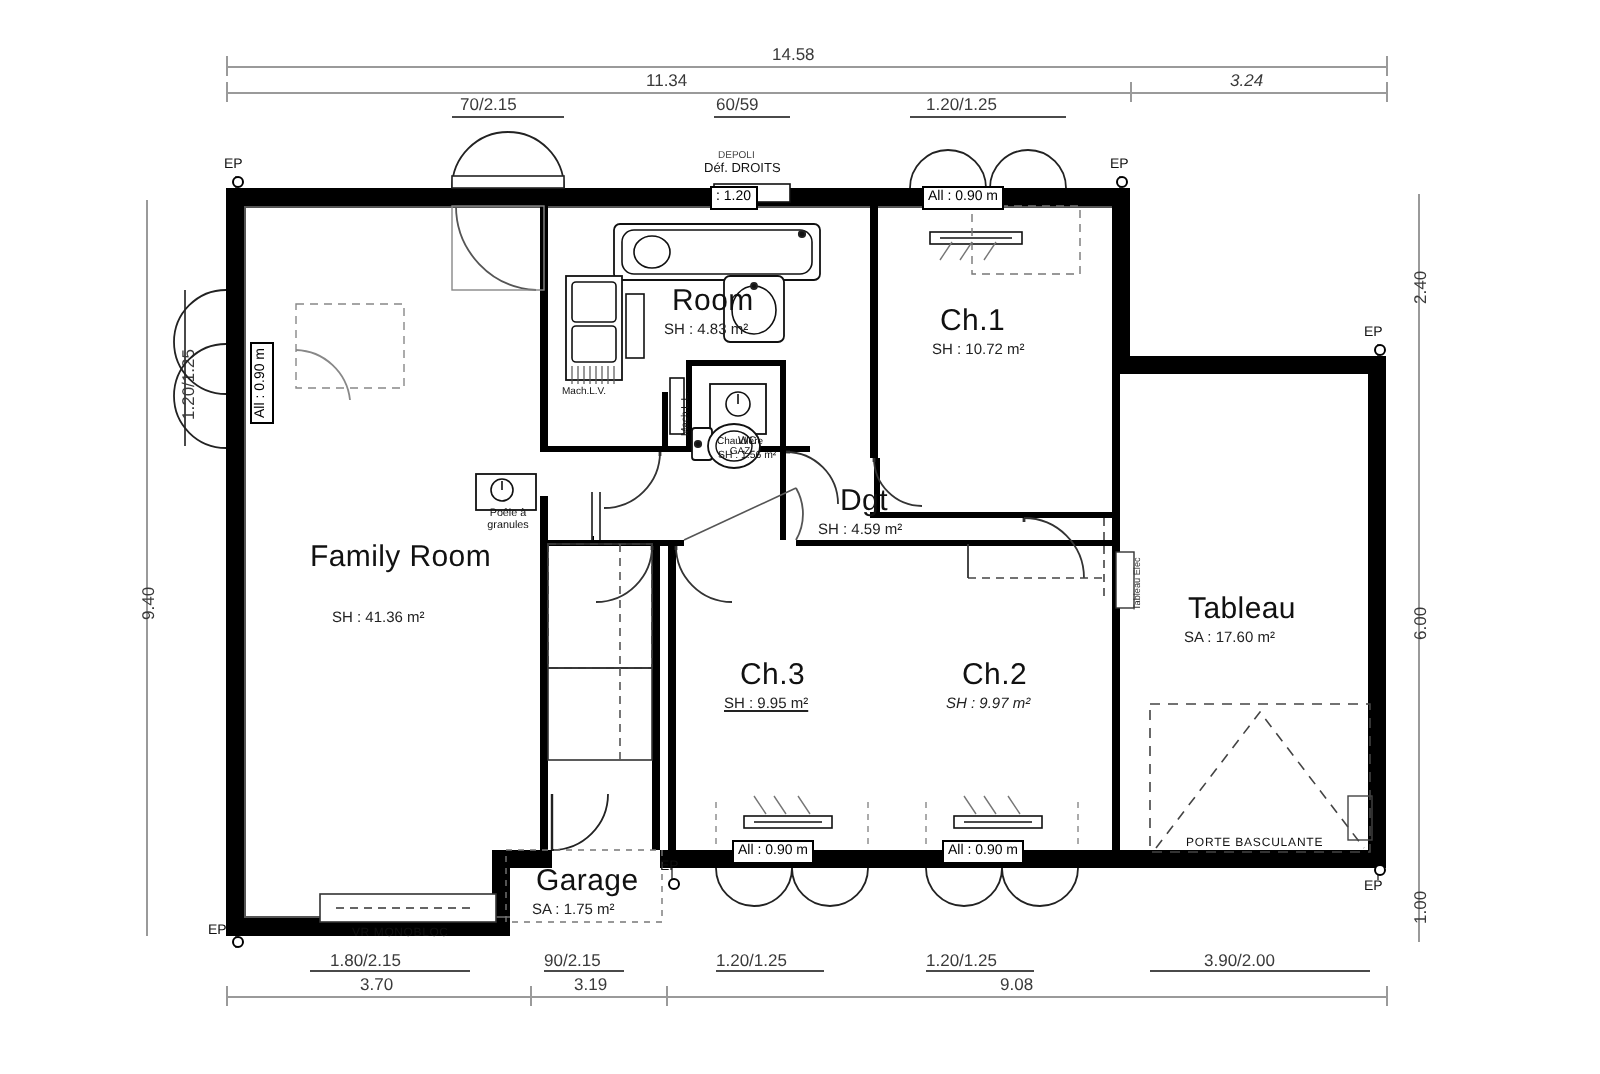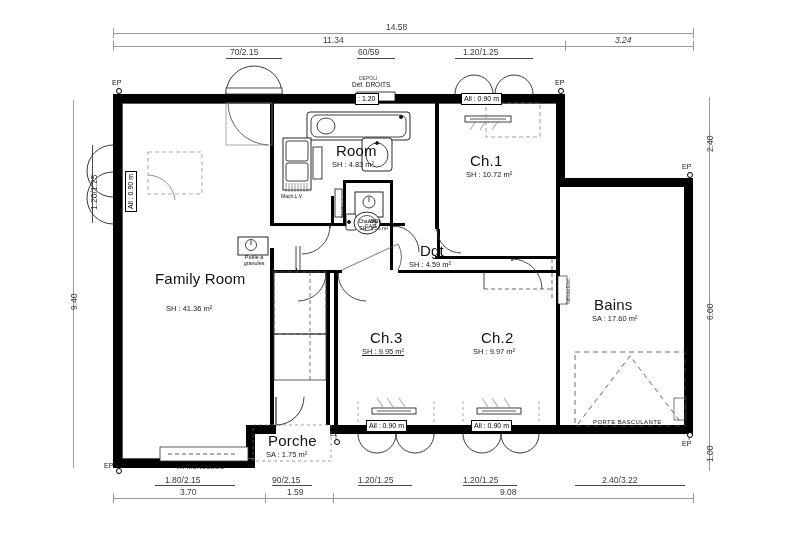--- a/index.html
+++ b/index.html
@@ -81,29 +81,29 @@
   <div class="dim-line-h" style="left:272px;top:485px;width:40px;background:#4a4a4a;"></div>
   <div class="dim-txt" style="left:272px;top:475px;">90/2.15</div>
 
   <div class="dim-line-h" style="left:358px;top:485px;width:54px;background:#4a4a4a;"></div>
   <div class="dim-txt" style="left:358px;top:475px;">1.20/1.25</div>
 
   <div class="dim-line-h" style="left:463px;top:485px;width:54px;background:#4a4a4a;"></div>
   <div class="dim-txt" style="left:463px;top:475px;">1.20/1.25</div>
 
   <div class="dim-line-h" style="left:575px;top:485px;width:110px;background:#4a4a4a;"></div>
-  <div class="dim-txt" style="left:602px;top:475px;">2.40/3.22</div>
+  <div class="dim-txt" style="left:602px;top:475px;">3.90/2.00</div>
 
   <div class="dim-line-h" style="left:113px;top:498px;width:580px;"></div>
   <div class="dim-line-v" style="left:113px;top:493px;height:10px;"></div>
   <div class="dim-line-v" style="left:265px;top:493px;height:10px;"></div>
   <div class="dim-line-v" style="left:333px;top:493px;height:10px;"></div>
   <div class="dim-line-v" style="left:693px;top:493px;height:10px;"></div>
   <div class="dim-txt" style="left:180px;top:487px;">3.70</div>
-  <div class="dim-txt" style="left:287px;top:487px;">1.59</div>
+  <div class="dim-txt" style="left:287px;top:487px;">3.19</div>
   <div class="dim-txt" style="left:500px;top:487px;">9.08</div>
 
   <div class="wall" style="left:113px;top:94px;width:452px;height:9px;"></div>
 
   <div class="wall" style="left:556px;top:94px;width:9px;height:86px;"></div>
   <div class="wall" style="left:556px;top:178px;width:137px;height:9px;"></div>
 
   <div class="wall" style="left:113px;top:94px;width:9px;height:374px;"></div>
 
   <div class="wall" style="left:684px;top:178px;width:9px;height:253px;"></div>
@@ -279,35 +279,35 @@
   <div class="room-name" style="left:155px;top:270px;">Family Room</div>
   <div class="room-area" style="left:166px;top:304px;">SH : 41.36 m²</div>
 
   <div class="room-name" style="left:336px;top:142px;">Room</div>
   <div class="room-area" style="left:332px;top:160px;">SH : 4.83 m²</div>
 
   <div class="room-name" style="left:470px;top:152px;text-align:center;">Ch.1</div>
   <div class="room-area" style="left:466px;top:170px;">SH : 10.72 m²</div>
 
   <div class="room-name" style="left:481px;top:329px;">Ch.2</div>
-  <div class="room-area" style="left:473px;top:347px;">SH : 9.97 m²</div>
+  <div class="room-area" style="left:473px;top:347px;font-style:italic;">SH : 9.97 m²</div>
 
   <div class="room-name" style="left:370px;top:329px;">Ch.3</div>
   <div class="room-area" style="left:362px;top:347px;text-decoration:underline;">SH : 9.95 m²</div>
 
   <div class="room-name" style="left:420px;top:242px;">Dgt</div>
   <div class="room-area" style="left:409px;top:260px;">SH : 4.59 m²</div>
 
   <div class="tiny" style="left:369px;top:219px;font-size:5.6px;">WC</div>
   <div class="tiny" style="left:359px;top:226px;font-size:5.2px;">SH : 1.56 m²</div>
 
-  <div class="room-name" style="left:594px;top:296px;">Bains</div>
+  <div class="room-name" style="left:594px;top:296px;">Tableau</div>
   <div class="room-area" style="left:592px;top:314px;">SA : 17.60 m²</div>
 
-  <div class="room-name" style="left:268px;top:432px;">Porche</div>
+  <div class="room-name" style="left:268px;top:432px;">Garage</div>
   <div class="room-area" style="left:266px;top:450px;font-size:7.5px;">SA : 1.75 m²</div>
 
   <div class="win-lbl-v" style="left:125px;top:212px;">All : 0.90 m</div>
   <div class="win-lbl" style="left:461px;top:93px;">All : 0.90 m</div>
   <div class="win-lbl" style="left:355px;top:93px;">: 1.20</div>
   <div class="win-lbl" style="left:366px;top:420px;">All : 0.90 m</div>
   <div class="win-lbl" style="left:471px;top:420px;">All : 0.90 m</div>
 
   <div class="tiny" style="left:359px;top:76px;font-size:5px;color:#444;">DEPOLI</div>
   <div class="tiny" style="left:352px;top:82px;font-size:6.5px;">Déf. DROITS</div>

